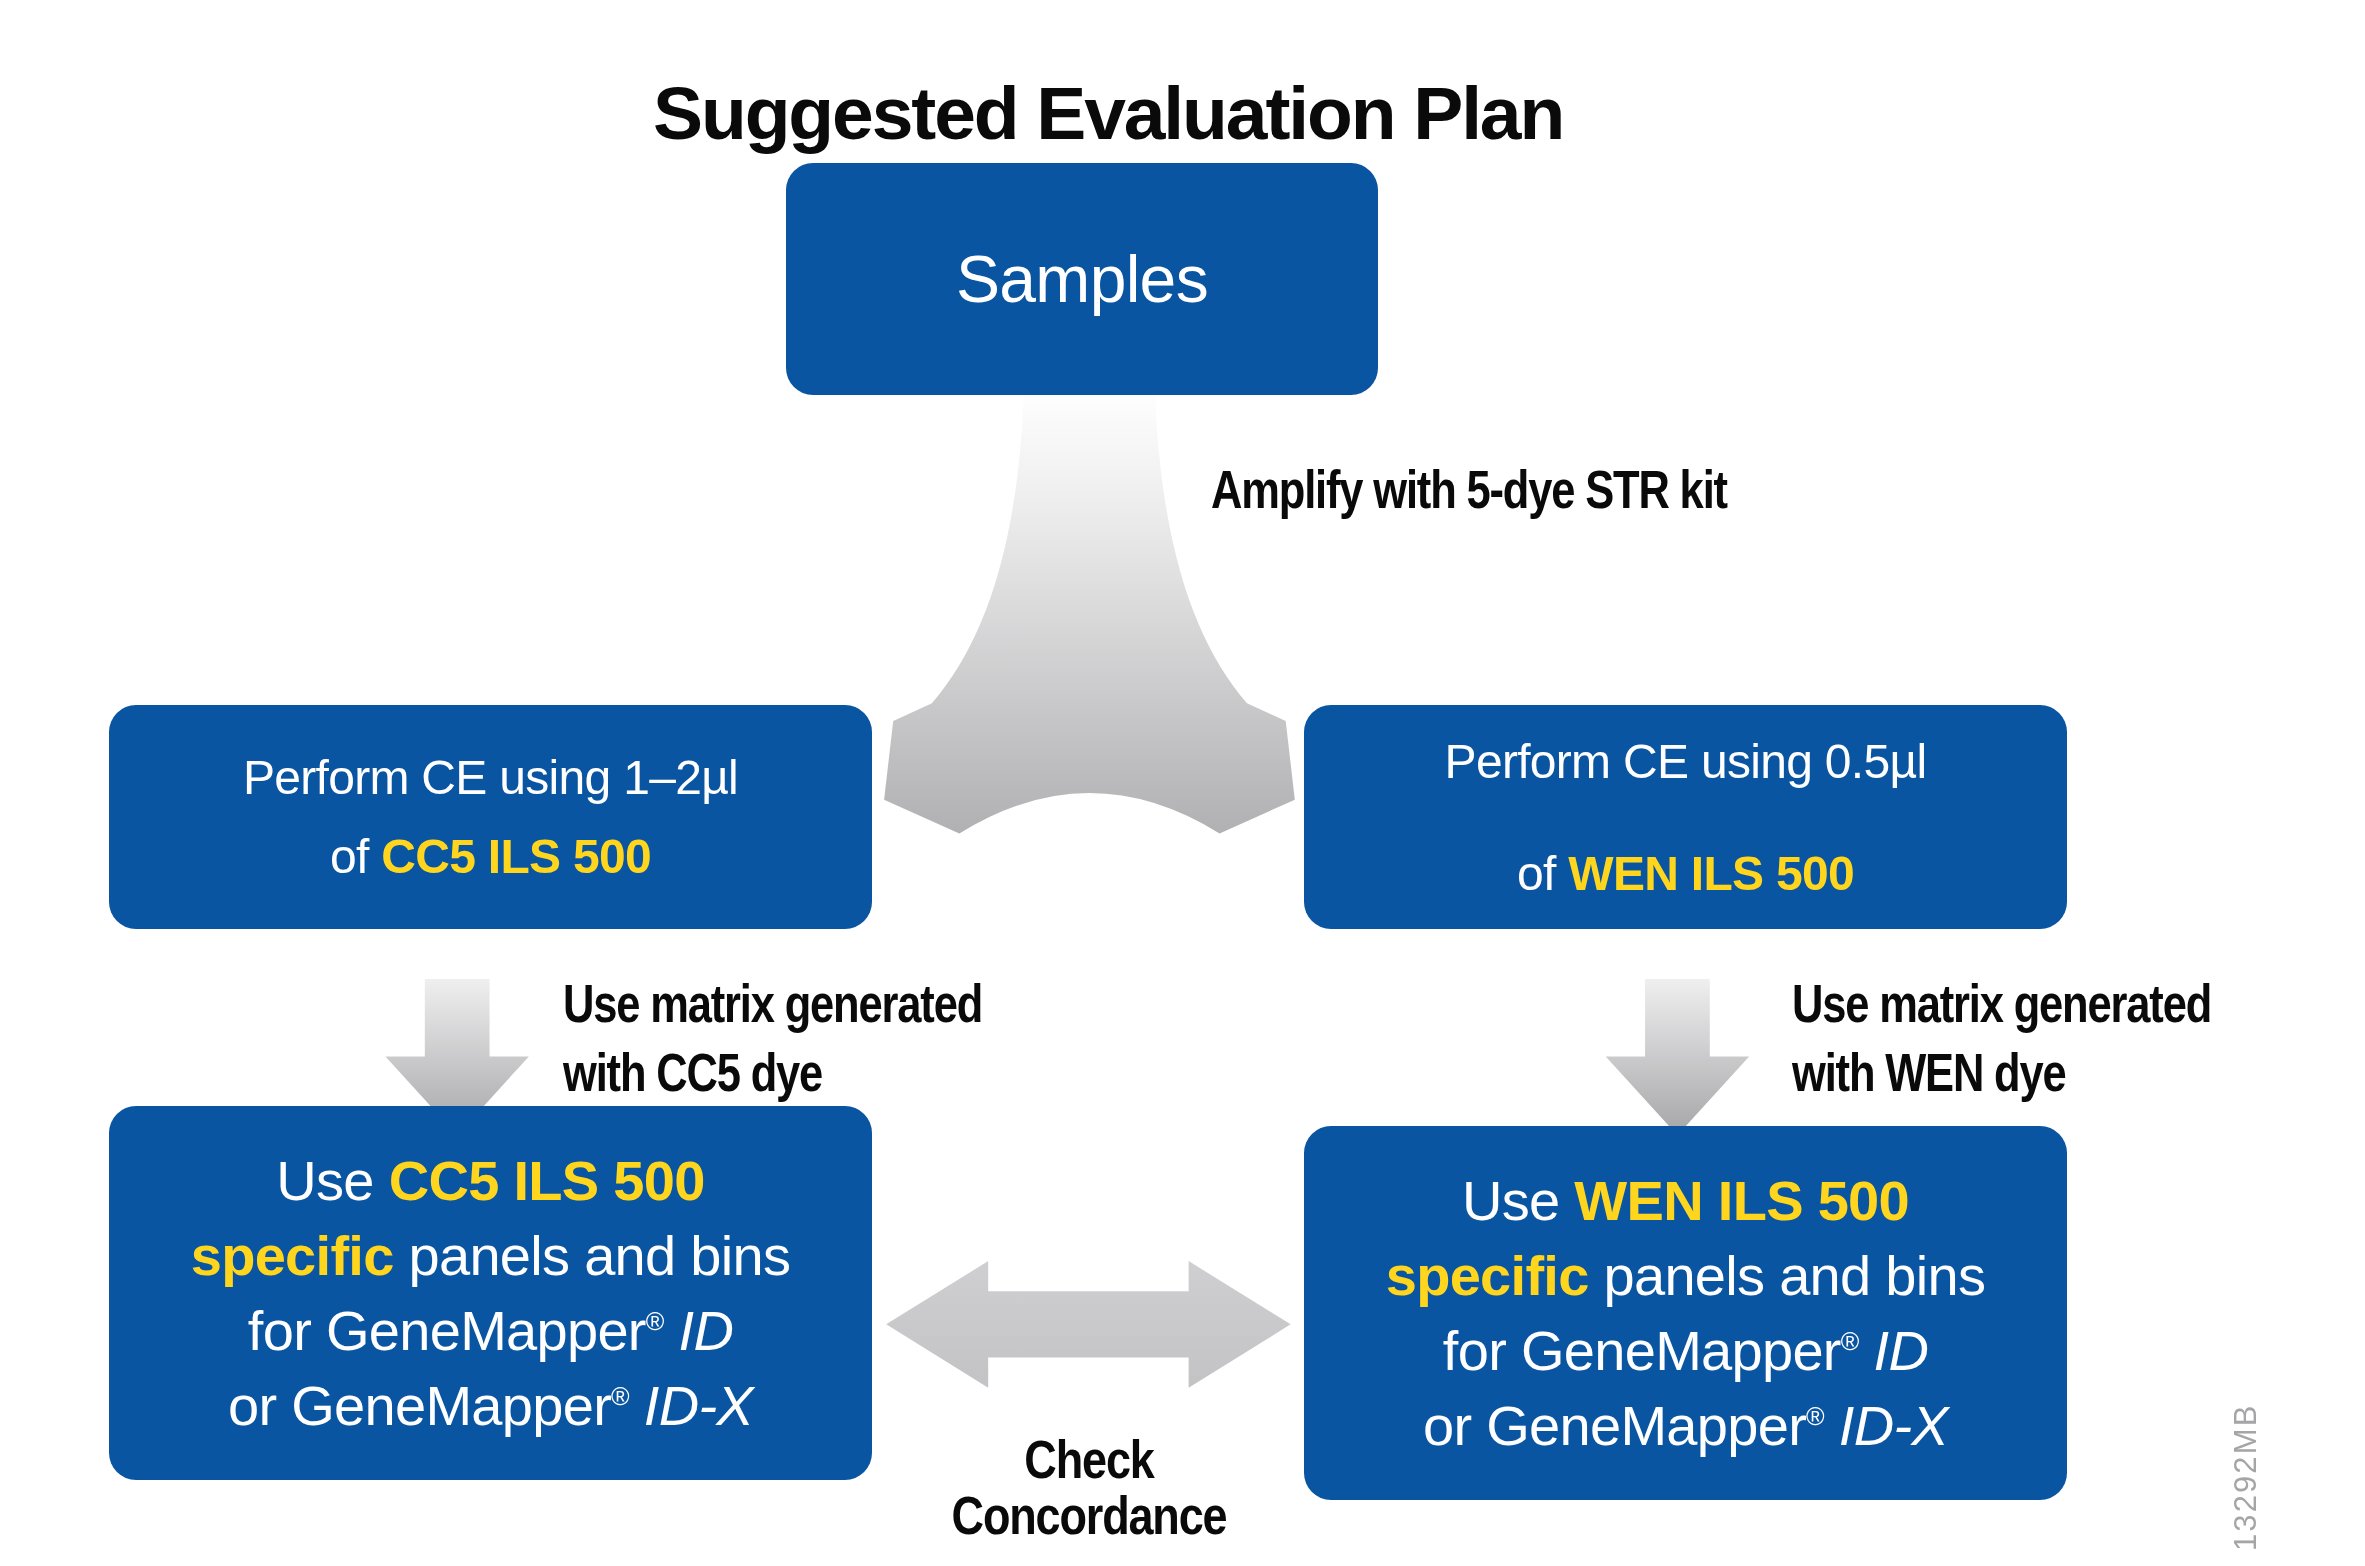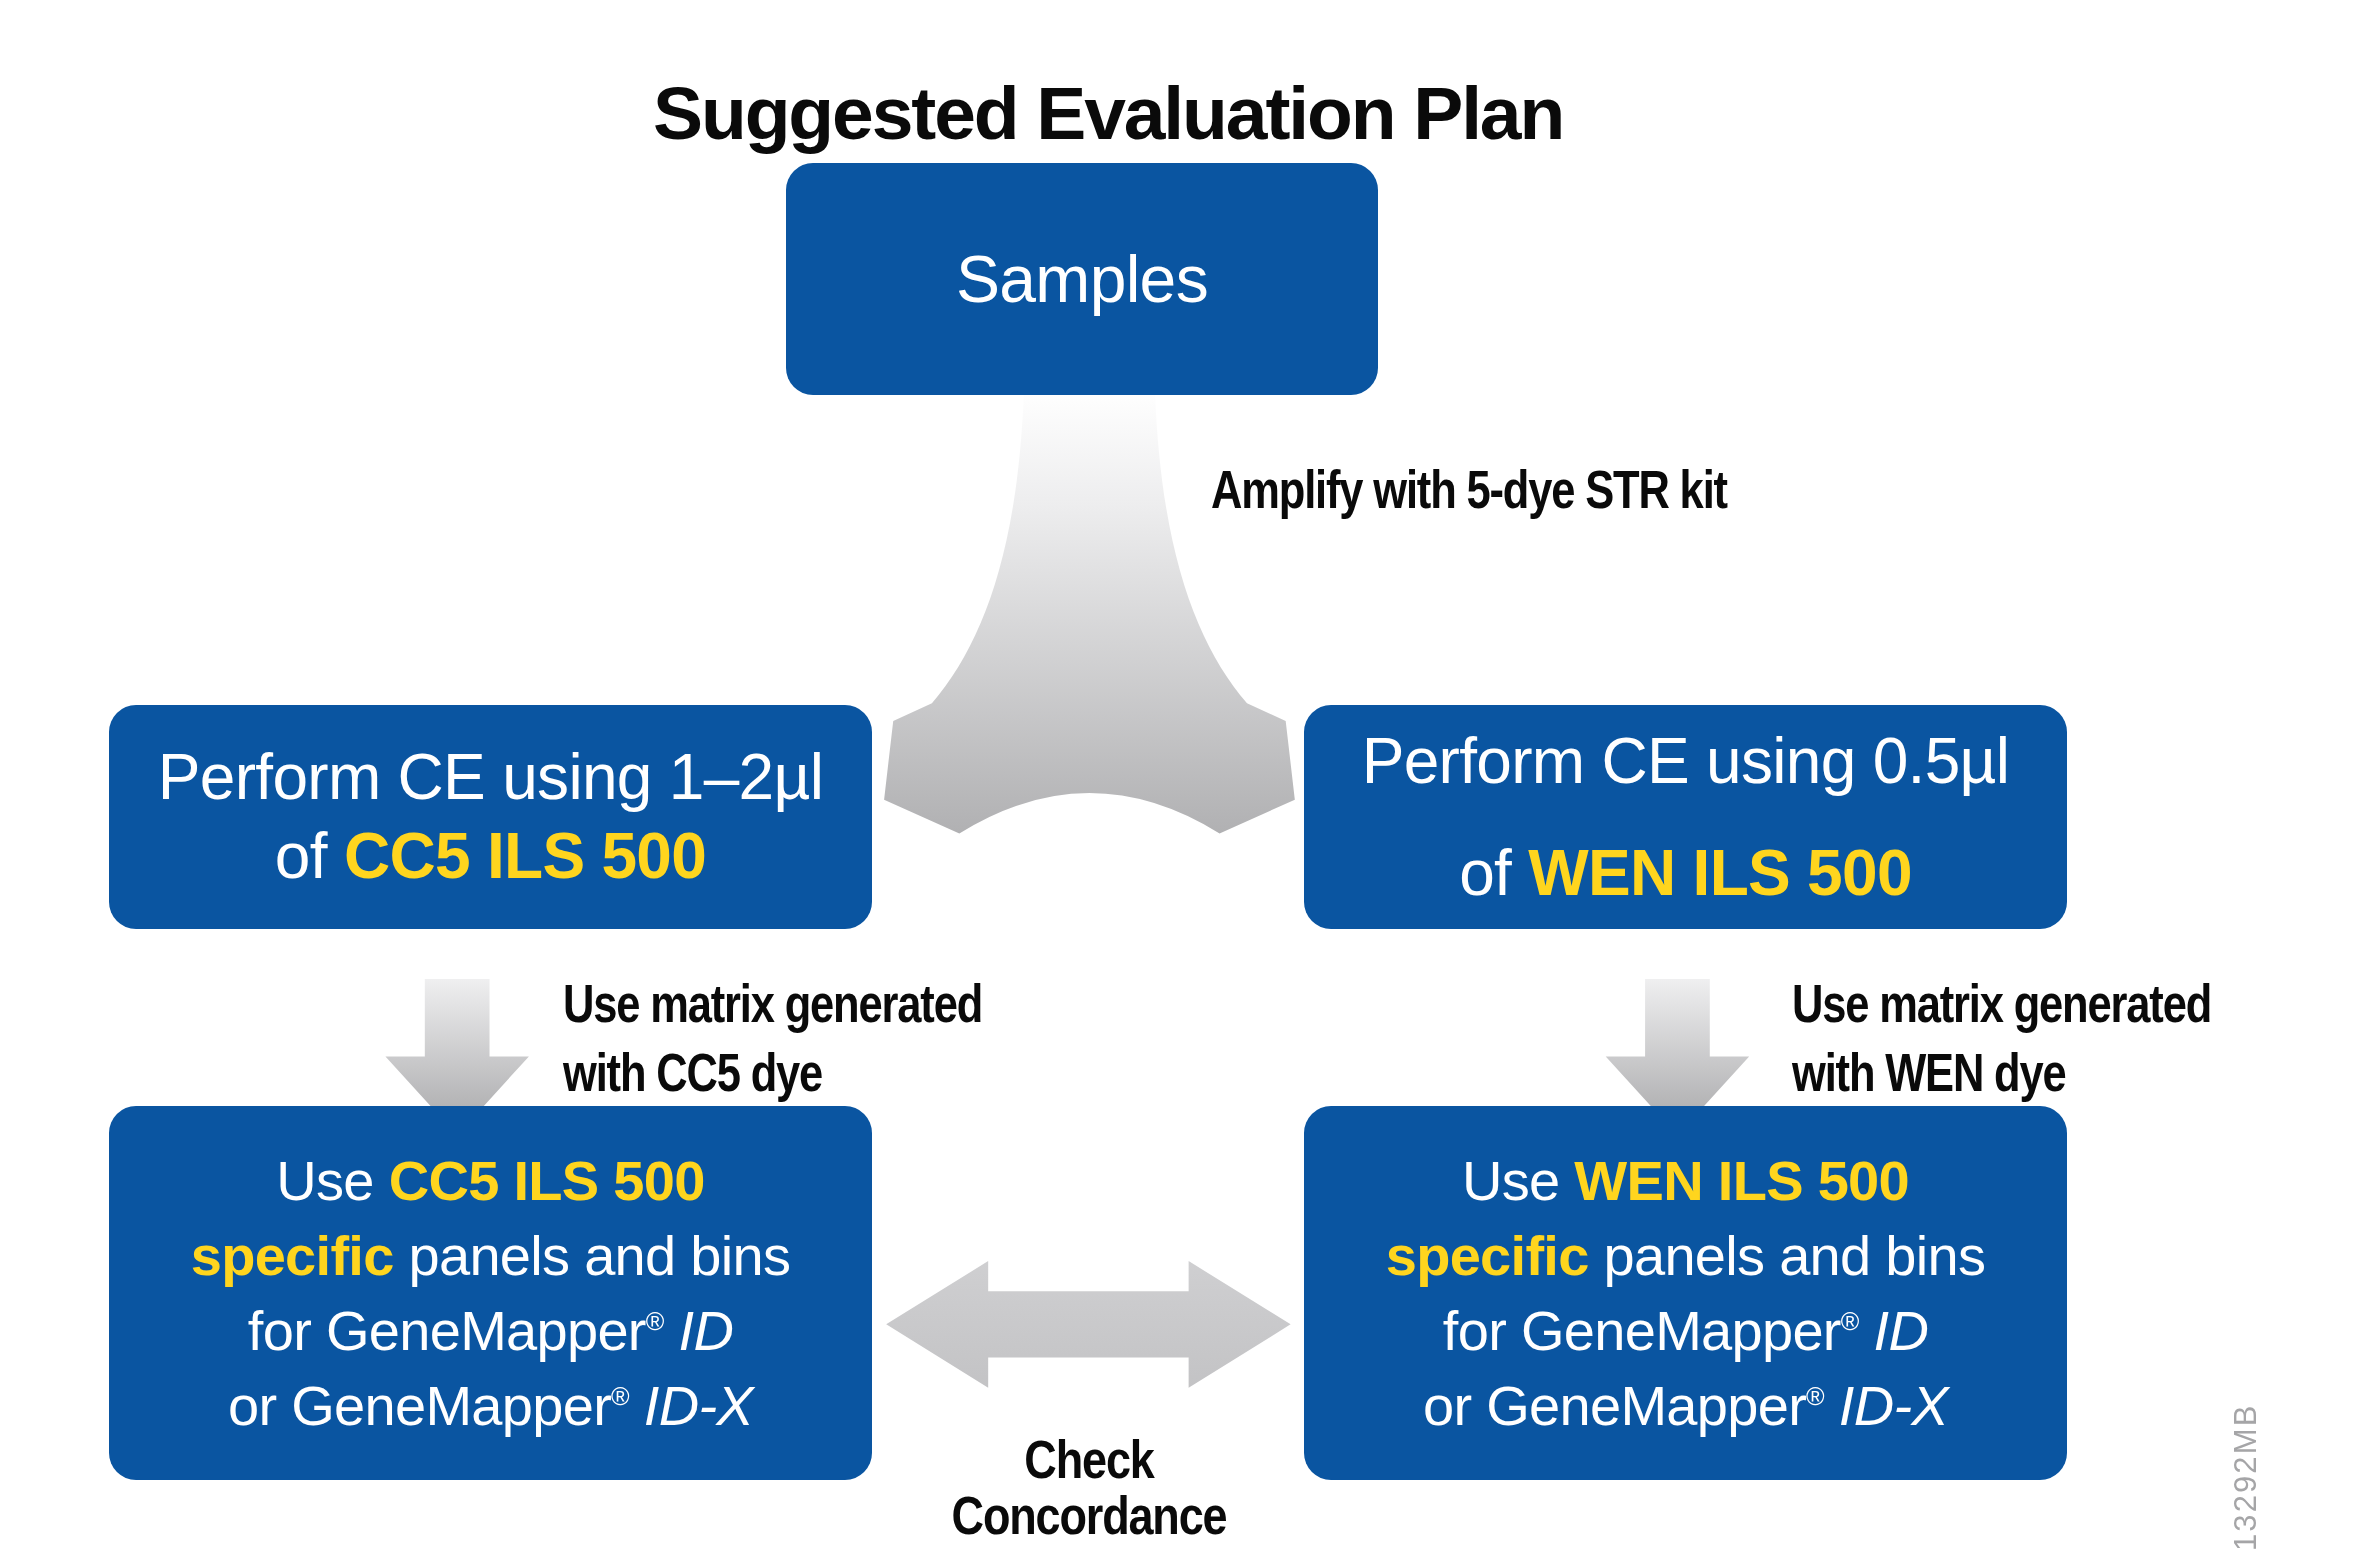--- a/index.html
+++ b/index.html
@@ -18,26 +18,26 @@
   }
   .box{
     position:absolute;z-index:2;
     background:var(--box-blue,#0A55A1);
     border-radius:27px;
     display:flex;flex-direction:column;justify-content:center;align-items:center;
     color:#ffffff;text-align:center;
   }
   .box .line{white-space:nowrap;letter-spacing:-0.7px;}
   .samples{left:786px;top:163px;width:592px;height:232px;font-size:66px;}
-  .ce{left:109px;top:705px;width:763px;height:224px;font-size:64px;}
+  .ce{left:109px;top:705px;width:763px;height:224px;font-size:48px;}
   .ce .line{line-height:79px;}
   .ce.right{left:1304px;gap:33px;}
   .panels{left:109px;top:1106px;width:763px;height:374px;font-size:56px;}
   .panels .line{line-height:75px;}
-  .panels.right{left:1304px;}
+  .panels.right{left:1304px;margin-top:20px;}
   .hl{color:var(--highlight-yellow,#FFD51E);font-weight:700;}
   .it{font-style:italic;text-align:right;}
   sup.reg{font-size:45%;vertical-align:super;line-height:0;}
   .label{
     position:absolute;z-index:3;color:#0a0a0a;font-weight:700;
     font-size:53px;line-height:69px;letter-spacing:-1.4px;white-space:nowrap;
     transform:scaleX(0.82);transform-origin:left center;
   }
   .amplify{left:1211px;top:456px;line-height:68px;}
   .matrix-left{left:563px;top:969px;}

